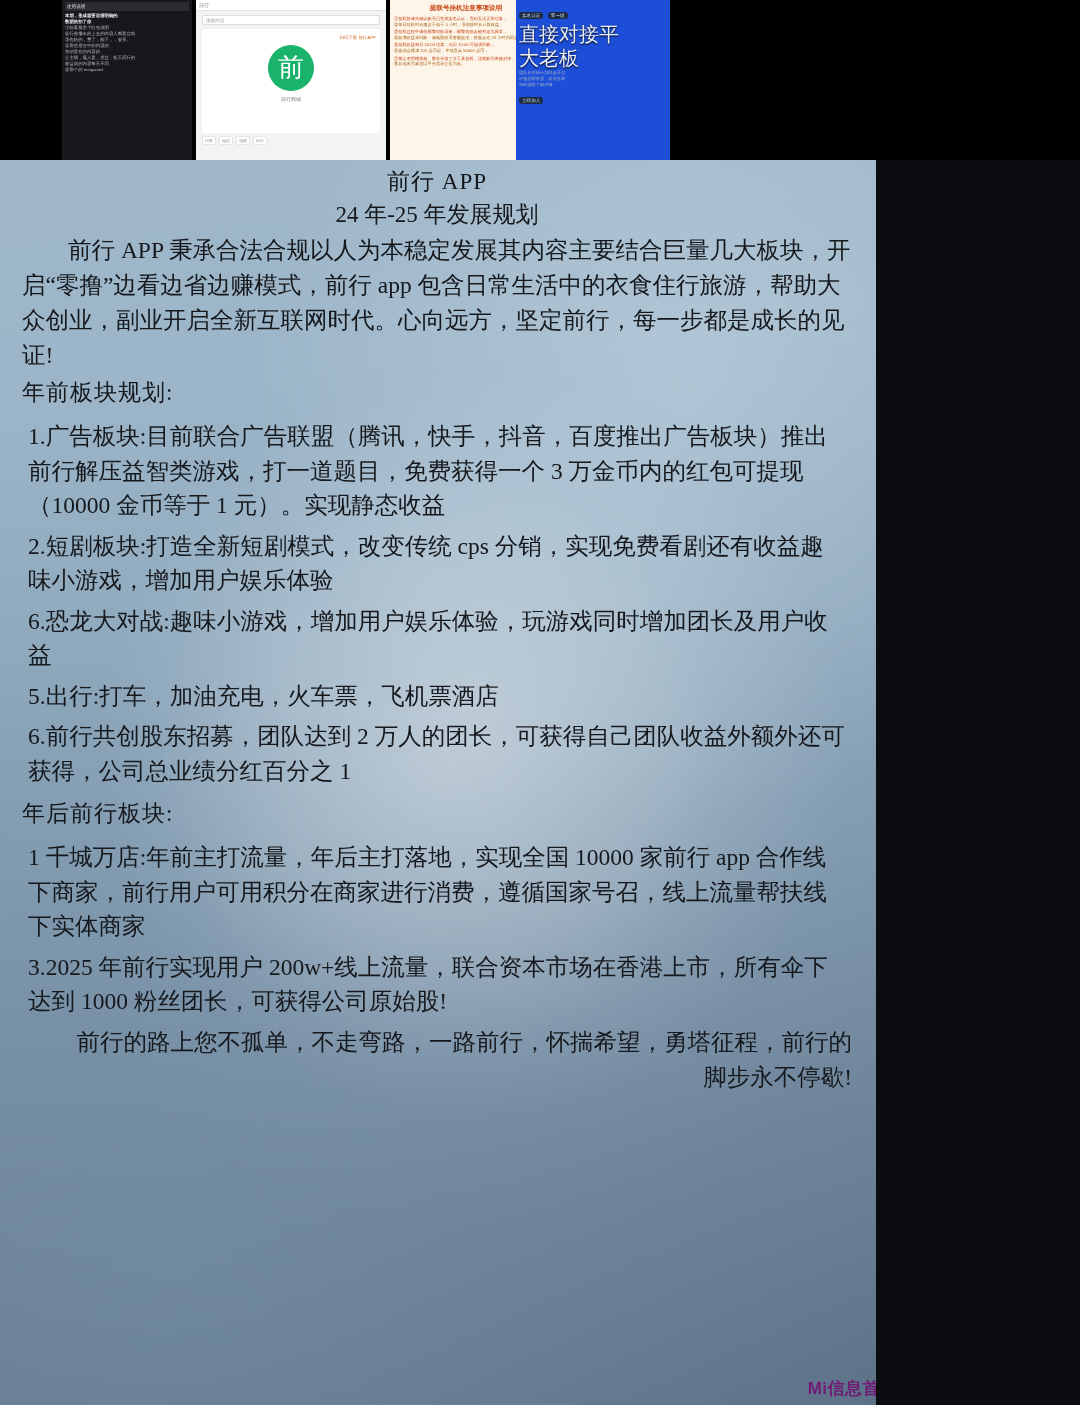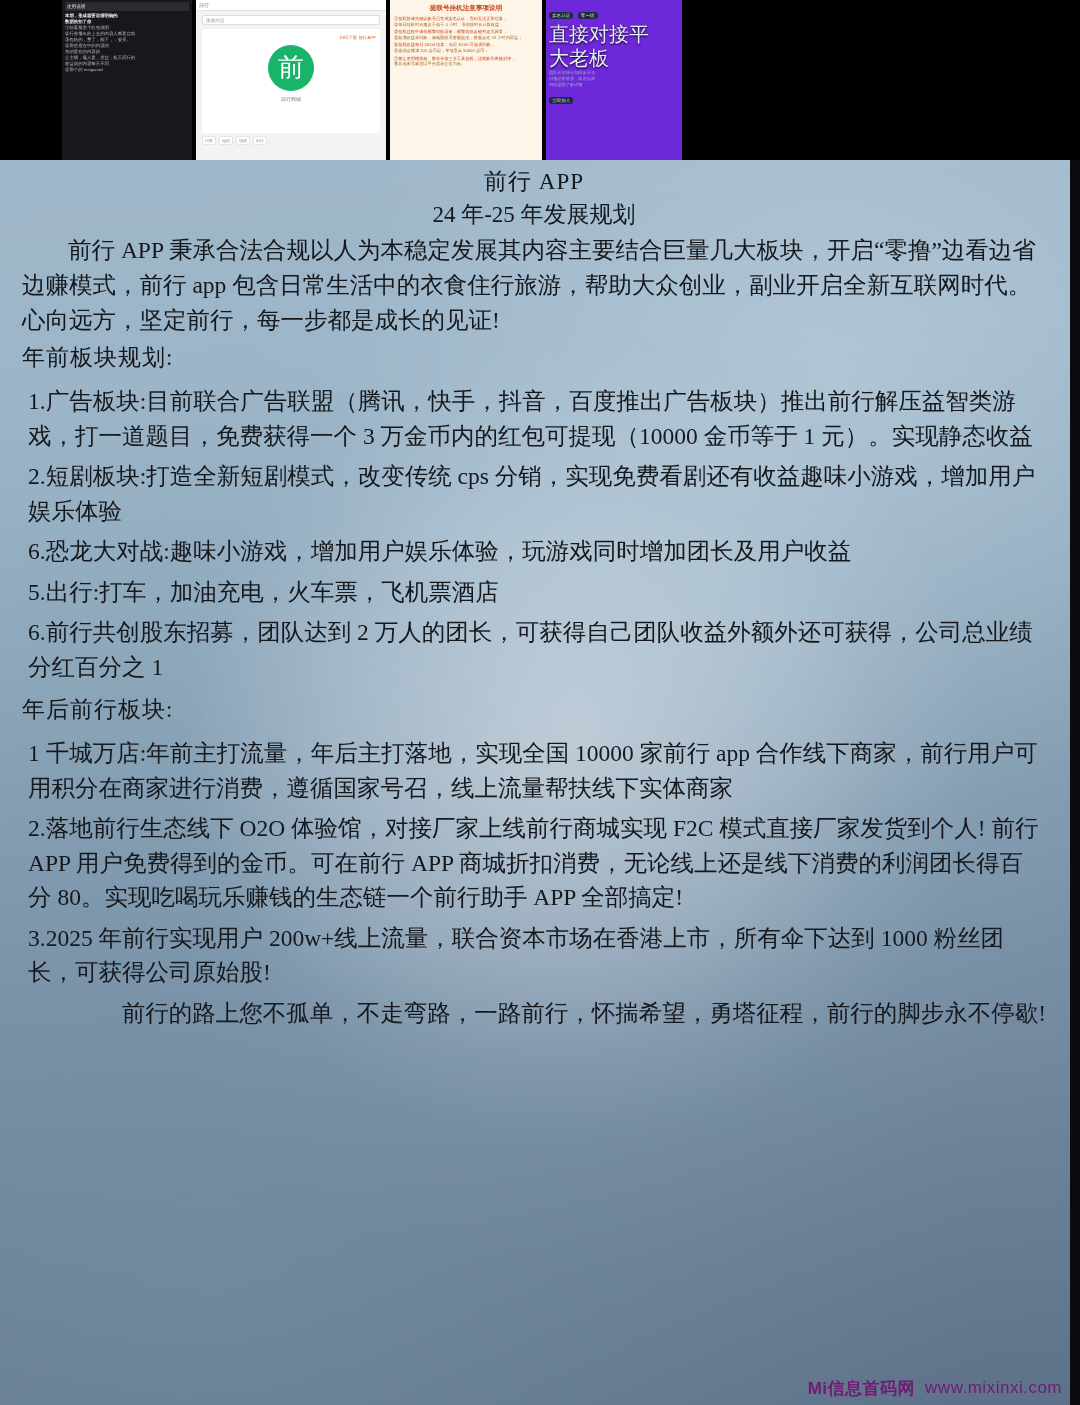--- a/index.html
+++ b/index.html
@@ -148,22 +148,22 @@
     line-height: 5.6px;
     color: #a9631d;
     white-space: nowrap;
     overflow: hidden;
   }
   #thumb-notice .ln.r { color: #c8461a; }
   #thumb-notice .blk { margin-top: 2px; }
 
   
   #thumb-promo {
-    left: 546px; width: 136px;
-    background: #6d28d9;
+    left: 516px; width: 154px;
+    background: #1d4ed8;
     color: #dbe3ee;
     padding: 3px;
   }
   #thumb-promo .pill {
     display: inline-block;
     background: #1d2b40;
     color: #c9d6e6;
     border-radius: 3px;
     font-size: 4.6px;
     padding: 1px 3px;
@@ -181,21 +181,21 @@
     line-height: 6px;
     color: #9fb0c6;
     white-space: nowrap;
     overflow: hidden;
   }
 
   
   #poster {
     position: absolute;
     left: 0; top: 160px;
-    width: 1070px;
+    width: 876px;
     height: 1245px;
     overflow: hidden;
     background: #8ea9bd;
   }
   
   #poster .bg {
     position: absolute; inset: 0;
     background:
       radial-gradient(circle at 54% 47%, rgba(255,255,255,0.34) 0%, rgba(238,244,249,0.20) 26%, rgba(168,190,208,0.05) 46%, rgba(0,0,0,0) 60%),
       radial-gradient(circle at 20% 88%, rgba(120,146,168,0.55) 0%, rgba(120,146,168,0) 55%),
@@ -356,21 +356,20 @@
 
     <div class="sec-head">年前板块规划:</div>
     <div class="item">1.广告板块:目前联合广告联盟（腾讯，快手，抖音，百度推出广告板块）推出前行解压益智类游戏，打一道题目，免费获得一个 3 万金币内的红包可提现（10000 金币等于 1 元）。实现静态收益</div>
     <div class="item">2.短剧板块:打造全新短剧模式，改变传统 cps 分销，实现免费看剧还有收益趣味小游戏，增加用户娱乐体验</div>
     <div class="item">6.恐龙大对战:趣味小游戏，增加用户娱乐体验，玩游戏同时增加团长及用户收益</div>
     <div class="item">5.出行:打车，加油充电，火车票，飞机票酒店</div>
     <div class="item">6.前行共创股东招募，团队达到 2 万人的团长，可获得自己团队收益外额外还可获得，公司总业绩分红百分之 1</div>
 
     <div class="sec-head">年后前行板块:</div>
     <div class="item">1 千城万店:年前主打流量，年后主打落地，实现全国 10000 家前行 app 合作线下商家，前行用户可用积分在商家进行消费，遵循国家号召，线上流量帮扶线下实体商家</div>
-    <div class="item">2.落地前行生态线下 O2O 体验馆，对接厂家上线前行商城实现 F2C 模式直接厂家发货到个人! 前行 APP 用户免费得到的金币。可在前行 APP 商城折扣消费，无论线上还是线下消费的利润团长得百分 80。实现吃喝玩乐赚钱的生态链一个前行助手 APP 全部搞定!</div>
     <div class="item">3.2025 年前行实现用户 200w+线上流量，联合资本市场在香港上市，所有伞下达到 1000 粉丝团长，可获得公司原始股!</div>
 
     <div class="tail">前行的路上您不孤单，不走弯路，一路前行，怀揣希望，勇塔征程，前行的脚步永不停歇!</div>
   </div>
 
   <div id="watermark">
     <span class="wm-brand">Mi信息首码网</span>
     <span class="wm-url">www.mixinxi.com</span>
   </div>
 </div>

